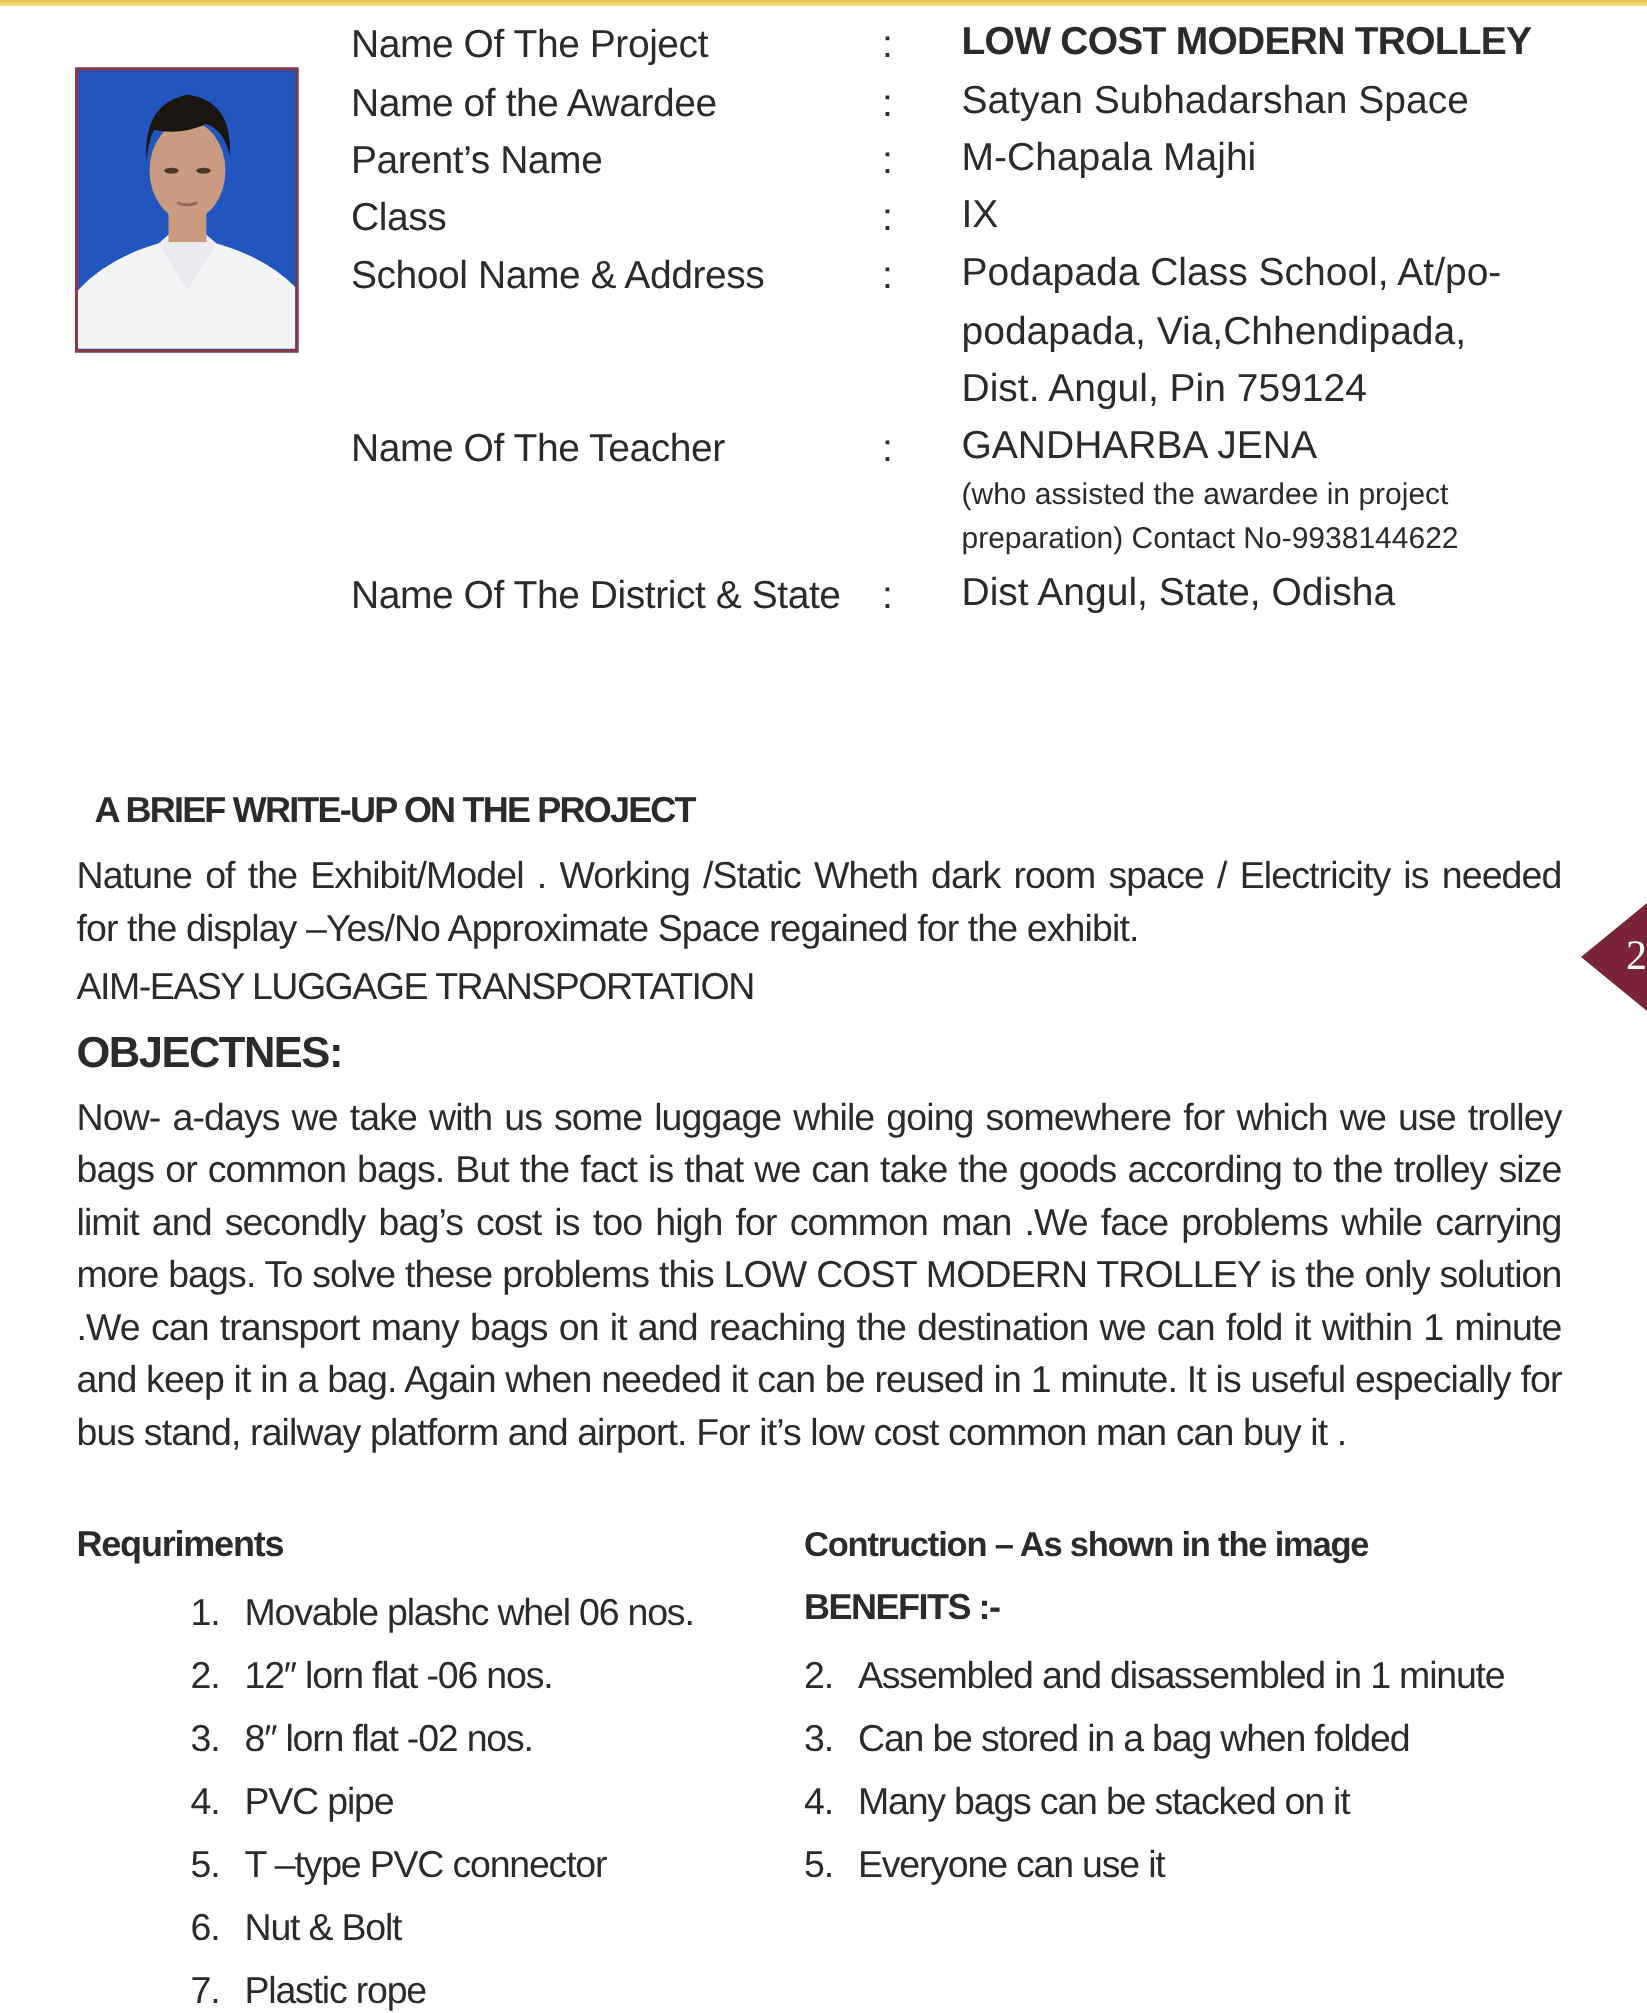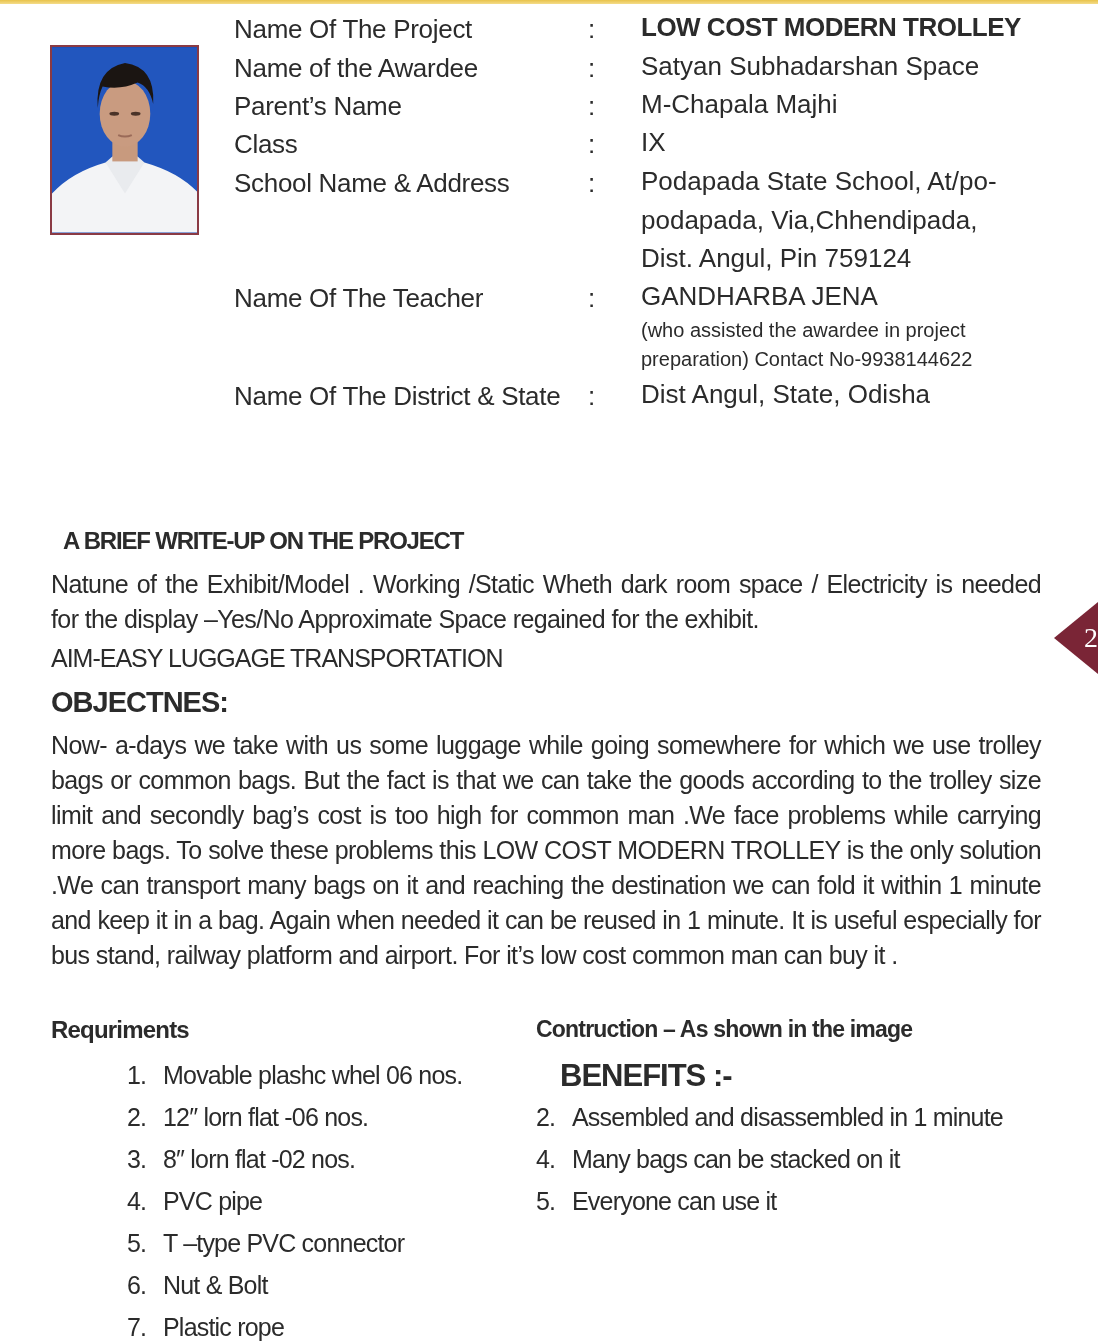--- a/index.html
+++ b/index.html
@@ -39,21 +39,21 @@
   .aim { position: absolute; left: 51px; top: 644px; font-size: 25px; letter-spacing: -1px; }
   .obj-title { position: absolute; left: 51px; top: 686px; font-size: 29px; font-weight: bold; letter-spacing: -1px; }
   .para.p2 { top: 728px; }
 
   .req-title { position: absolute; left: 51px; top: 1016px; font-size: 24px; font-weight: bold; letter-spacing: -0.8px; }
   .req-list { position: absolute; left: 127px; top: 1054px; margin: 0; padding: 0; list-style: none; }
   .req-list li { font-size: 25px; height: 42px; line-height: 42px; letter-spacing: -0.8px; white-space: nowrap; }
   .num { display: inline-block; width: 36px; }
 
   .con-title { position: absolute; left: 536px; top: 1016px; font-size: 23px; font-weight: bold; letter-spacing: -0.8px; }
-  .ben-title { position: absolute; left: 560px; top: 1058px; font-size: 31px; font-weight: bold; letter-spacing: -1px; text-align: center; }
+  .ben-title { position: absolute; left: 536px; top: 1058px; font-size: 24px; font-weight: bold; letter-spacing: -1px; text-align: center; }
   .ben-list { position: absolute; left: 536px; top: 1096px; margin: 0; padding: 0; list-style: none; }
   .ben-list li { font-size: 25px; height: 42px; line-height: 42px; letter-spacing: -0.8px; white-space: nowrap; }
 
   .page-tab {
     position: absolute; left: 1054px; top: 602px; width: 0; height: 0;
     border-top: 36px solid transparent; border-bottom: 36px solid transparent;
     border-right: 44px solid #7a2536;
   }
   .page-num {
     position: absolute; left: 1084px; top: 622px; color: #ffffff; font-size: 28px;
@@ -98,21 +98,21 @@
   </div>
   <div class="info-row" style="top:115px">
     <span class="info-label">Class</span>
     <span class="info-colon">:</span>
     <span class="info-value" style="top:-6px">IX</span>
   </div>
   <div class="info-row" style="top:154px">
     <span class="info-label">School Name &amp; Address</span>
     <span class="info-colon">:</span>
     <span class="info-value" style="top:-6px">
-      <span style="display:block">Podapada State School, At/po-</span>
+      <span style="display:block">Podapada Class School, At/po-</span>
       <span style="display:block">podapada, Via,Chhendipada,</span>
       <span style="display:block">Dist. Angul, Pin 759124</span>
     </span>
   </div>
   <div class="info-row" style="top:269px">
     <span class="info-label">Name Of The Teacher</span>
     <span class="info-colon">:</span>
     <span class="info-value" style="top:-6px">
       <span style="display:block">GANDHARBA JENA</span>
       <span class="info-note">(who assisted the awardee in project</span>
@@ -140,18 +140,19 @@
   <li><span class="num">4.</span><span>PVC pipe</span></li>
   <li><span class="num">5.</span><span>T –type PVC connector</span></li>
   <li><span class="num">6.</span><span>Nut &amp; Bolt</span></li>
   <li><span class="num">7.</span><span>Plastic rope</span></li>
 </ul>
 
 <div class="con-title">Contruction – As shown in the image</div>
 <div class="ben-title">BENEFITS :-</div>
 <ul class="ben-list">
   <li><span class="num">2.</span><span>Assembled and disassembled in 1 minute</span></li>
+  <li><span class="num">3.</span><span>Can be stored in a bag when folded</span></li>
   <li><span class="num">4.</span><span>Many bags can be stacked on it</span></li>
   <li><span class="num">5.</span><span>Everyone can use it</span></li>
 </ul>
 
 <div class="page-tab"></div>
 <div class="page-num">2</div>
 
 </body></html>

